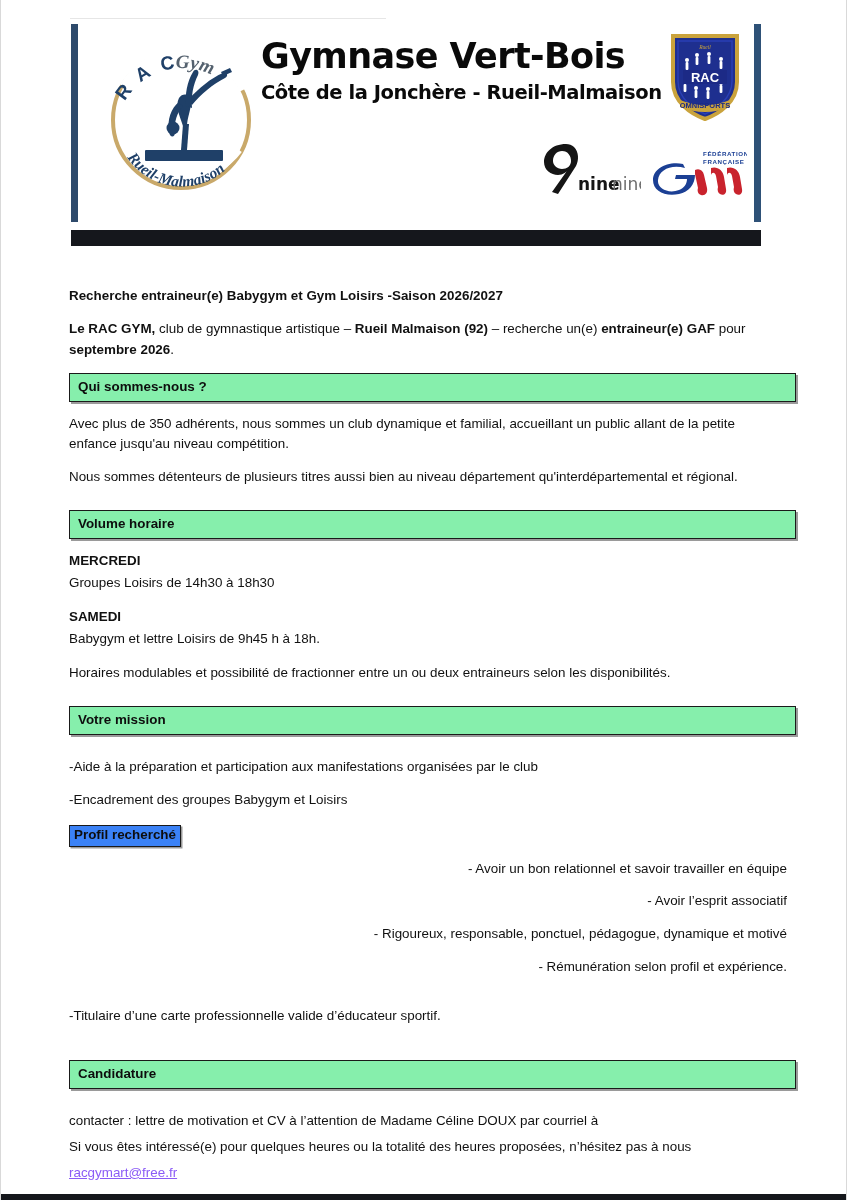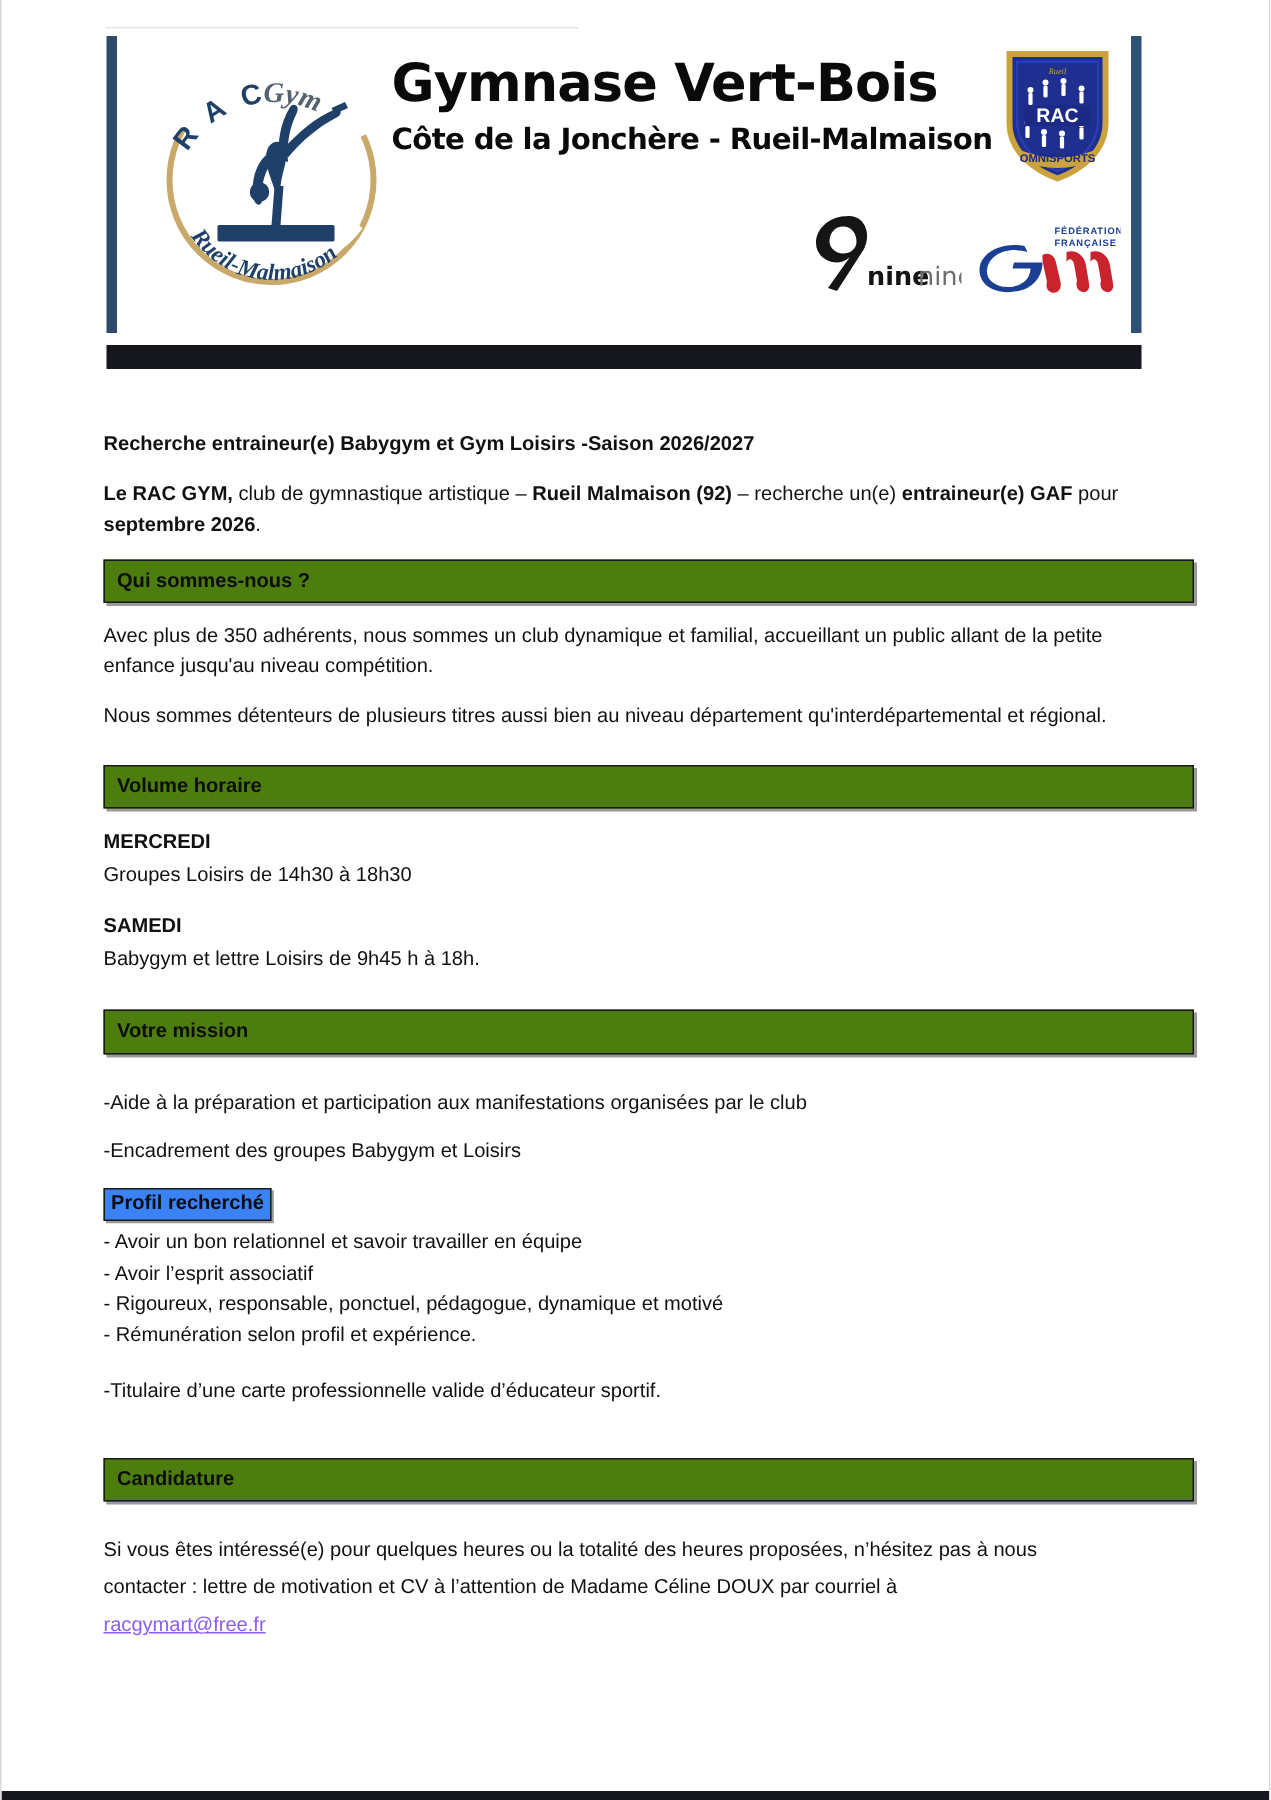--- a/index.html
+++ b/index.html
@@ -149,21 +149,21 @@
     margin: 0 0 16px 0;
     color: #111111;
   }
 
   
   .section-box {
     position: relative;
     width: 727px;
     box-sizing: border-box;
     border: 1.4px solid #1a1a1a;
-    background: #4d7c0f;
+    background: #86efac;
     padding: 5px 8px 6px 8px;
     margin: 0 0 12px 0;
     box-shadow: 2px 2px 0 0 #9a9a9a;
     font-size: 13.4px;
     font-weight: bold;
     color: #0d0d0d;
     line-height: 1.2;
   }
 
   
@@ -188,22 +188,23 @@
   }
   .dayline {
     font-size: 13.4px;
     margin: 0 0 14px 0;
     color: #111111;
     line-height: 1.5;
   }
   .bullet {
     font-size: 13.4px;
     line-height: 1.55;
-    margin: 0;
-    color: #111111;
+    margin: 12px;
+    color: #111111;
+    text-align: right;
   }
   .gap-sm { height: 10px; }
   .gap-md { height: 16px; }
   .gap-lg { height: 22px; }
 
   .mail-link {
     color: #8b5cf6;
     text-decoration: underline;
     font-size: 13.4px;
   }
@@ -354,20 +355,21 @@
     <p class="para">Nous sommes détenteurs de plusieurs titres aussi bien au niveau département qu'interdépartemental et régional.</p>
 
     <div class="gap-sm"></div>
 
     
     <div class="section-box">Volume horaire</div>
     <div class="daybold">MERCREDI</div>
     <div class="dayline">Groupes Loisirs de 14h30 à 18h30</div>
     <div class="daybold">SAMEDI</div>
     <div class="dayline">Babygym et lettre Loisirs de 9h45 h à 18h.</div>
+    <p class="para">Horaires modulables et possibilité de fractionner entre un ou deux entraineurs selon les disponibilités.</p>
 
     <div class="gap-sm"></div>
 
     
     <div class="section-box">Votre mission</div>
     <div class="gap-sm"></div>
     <p class="para">-Aide à la préparation et participation aux manifestations organisées par le club</p>
     <p class="para">-Encadrement des groupes Babygym et Loisirs</p>
 
     <div style="margin-top:14px;margin-bottom:4px;">
@@ -378,19 +380,19 @@
     <p class="bullet">- Rigoureux, responsable, ponctuel, pédagogue, dynamique et motivé</p>
     <p class="bullet">- Rémunération selon profil et expérience.</p>
     <div class="gap-md"></div>
     <p class="para">-Titulaire d’une carte professionnelle valide d’éducateur sportif.</p>
 
     <div class="gap-lg"></div>
 
     
     <div class="section-box">Candidature</div>
     <div class="gap-sm"></div>
+    <p class="para tight">contacter :  lettre de motivation et CV à l’attention de Madame Céline DOUX par courriel à</p>
     <p class="para tight">Si vous êtes intéressé(e) pour quelques heures ou la totalité des heures proposées, n’hésitez pas à nous</p>
-    <p class="para tight">contacter :  lettre de motivation et CV à l’attention de Madame Céline DOUX par courriel à</p>
     <a class="mail-link" href="#">racgymart@free.fr</a>
   </div>
 
   <div class="bottom-rule"></div>
 </div>
 
 </body></html>

